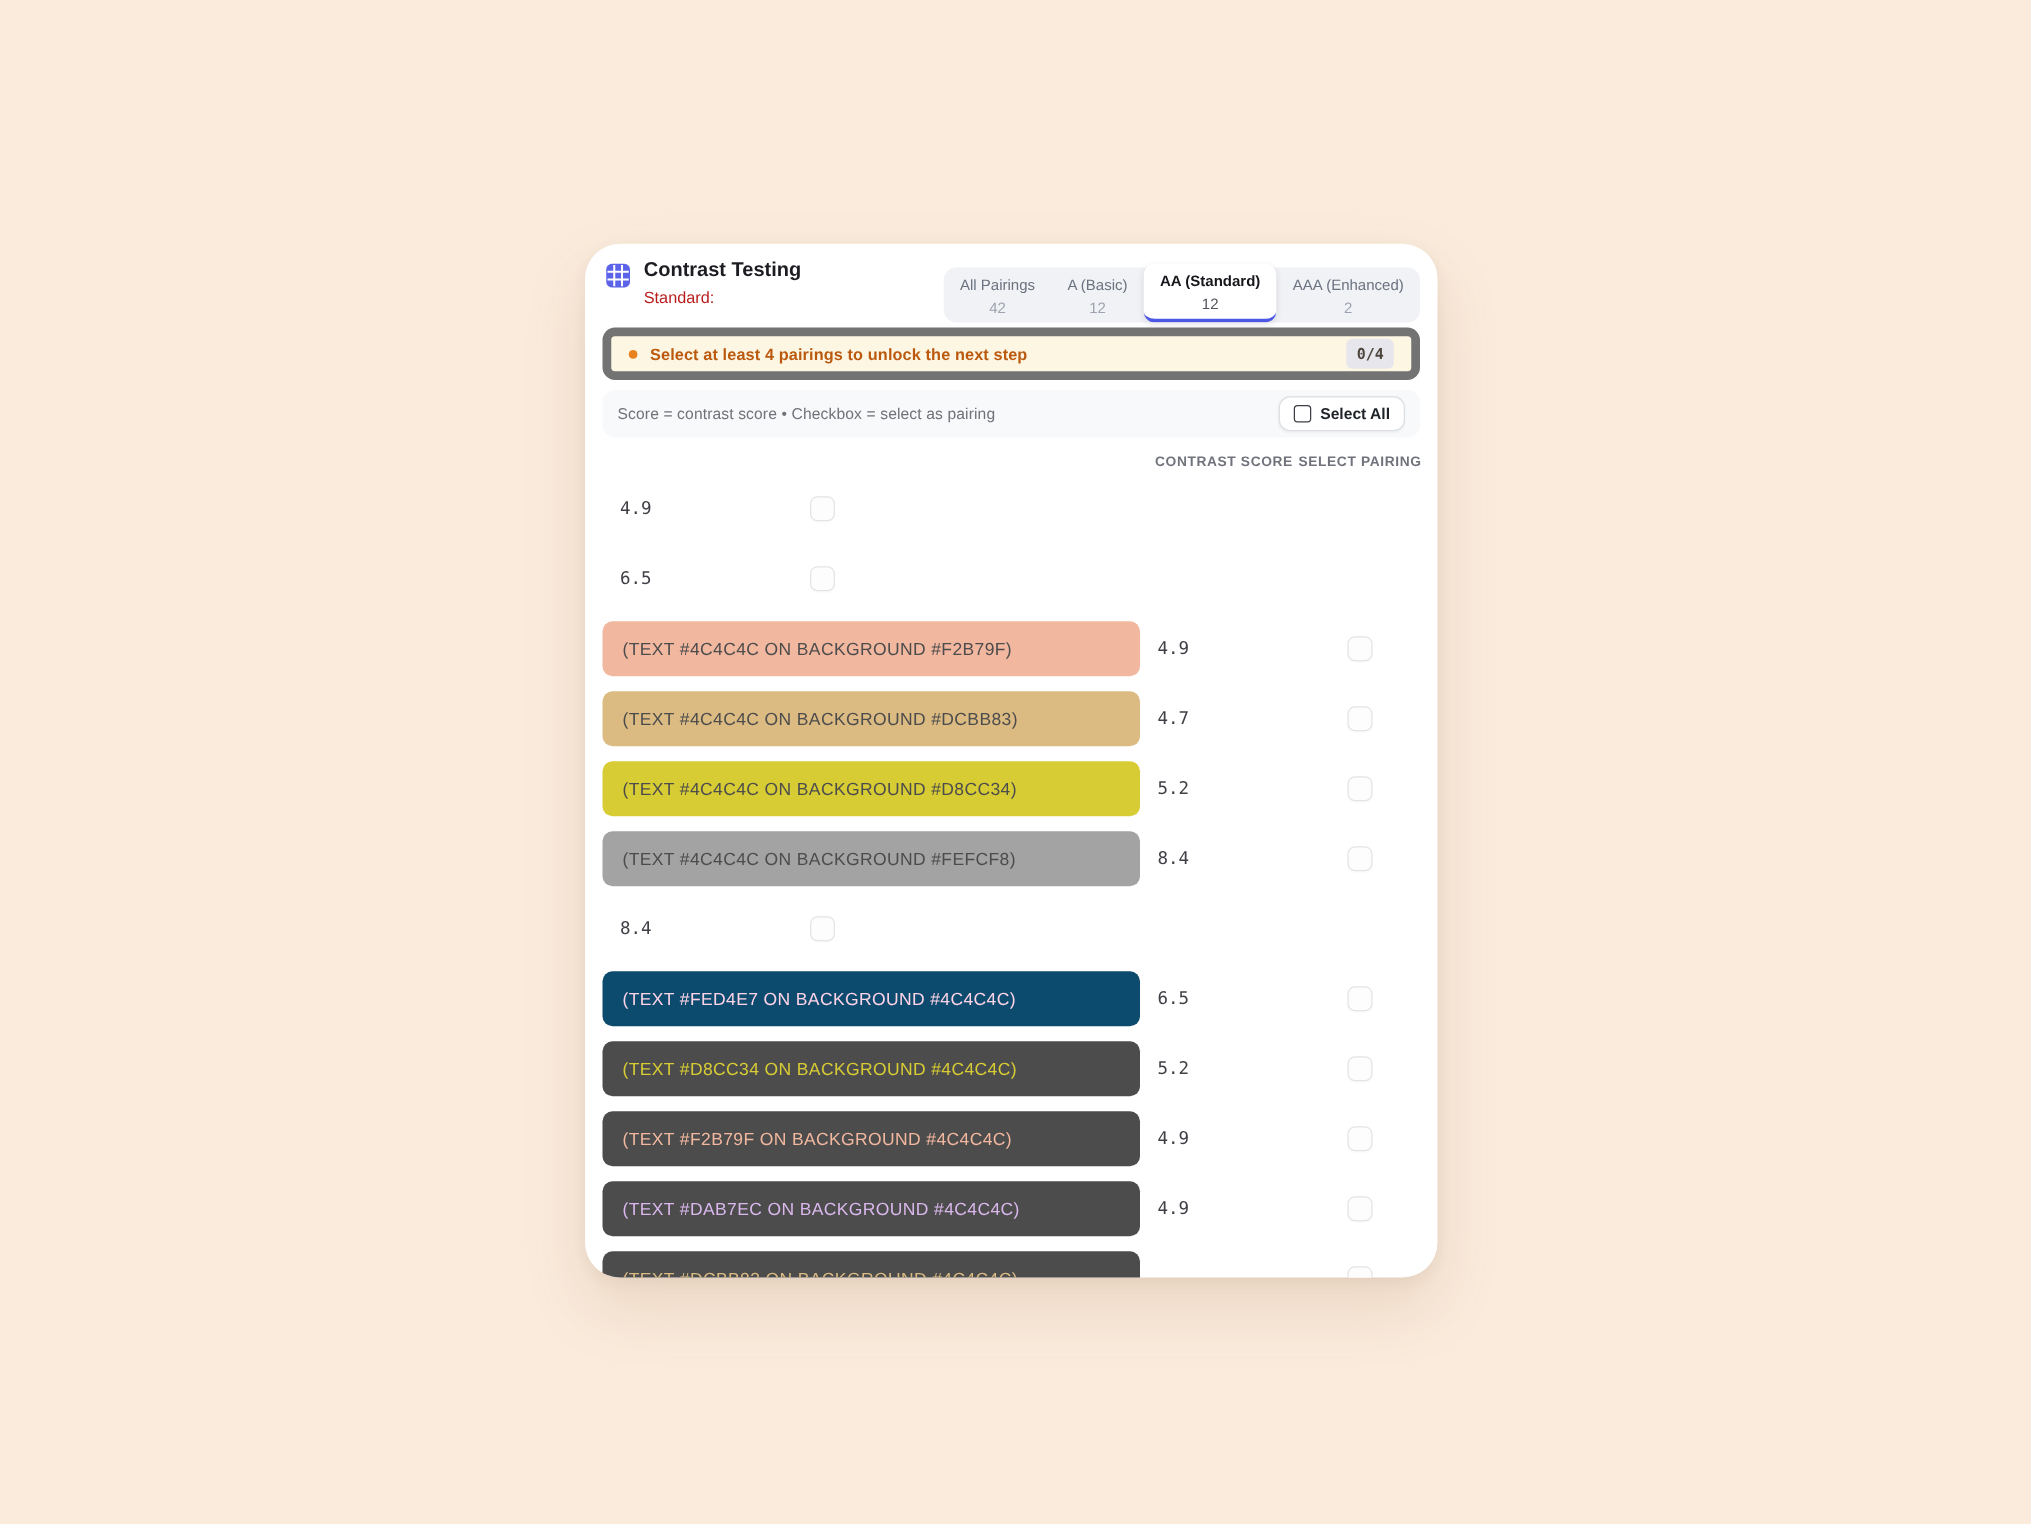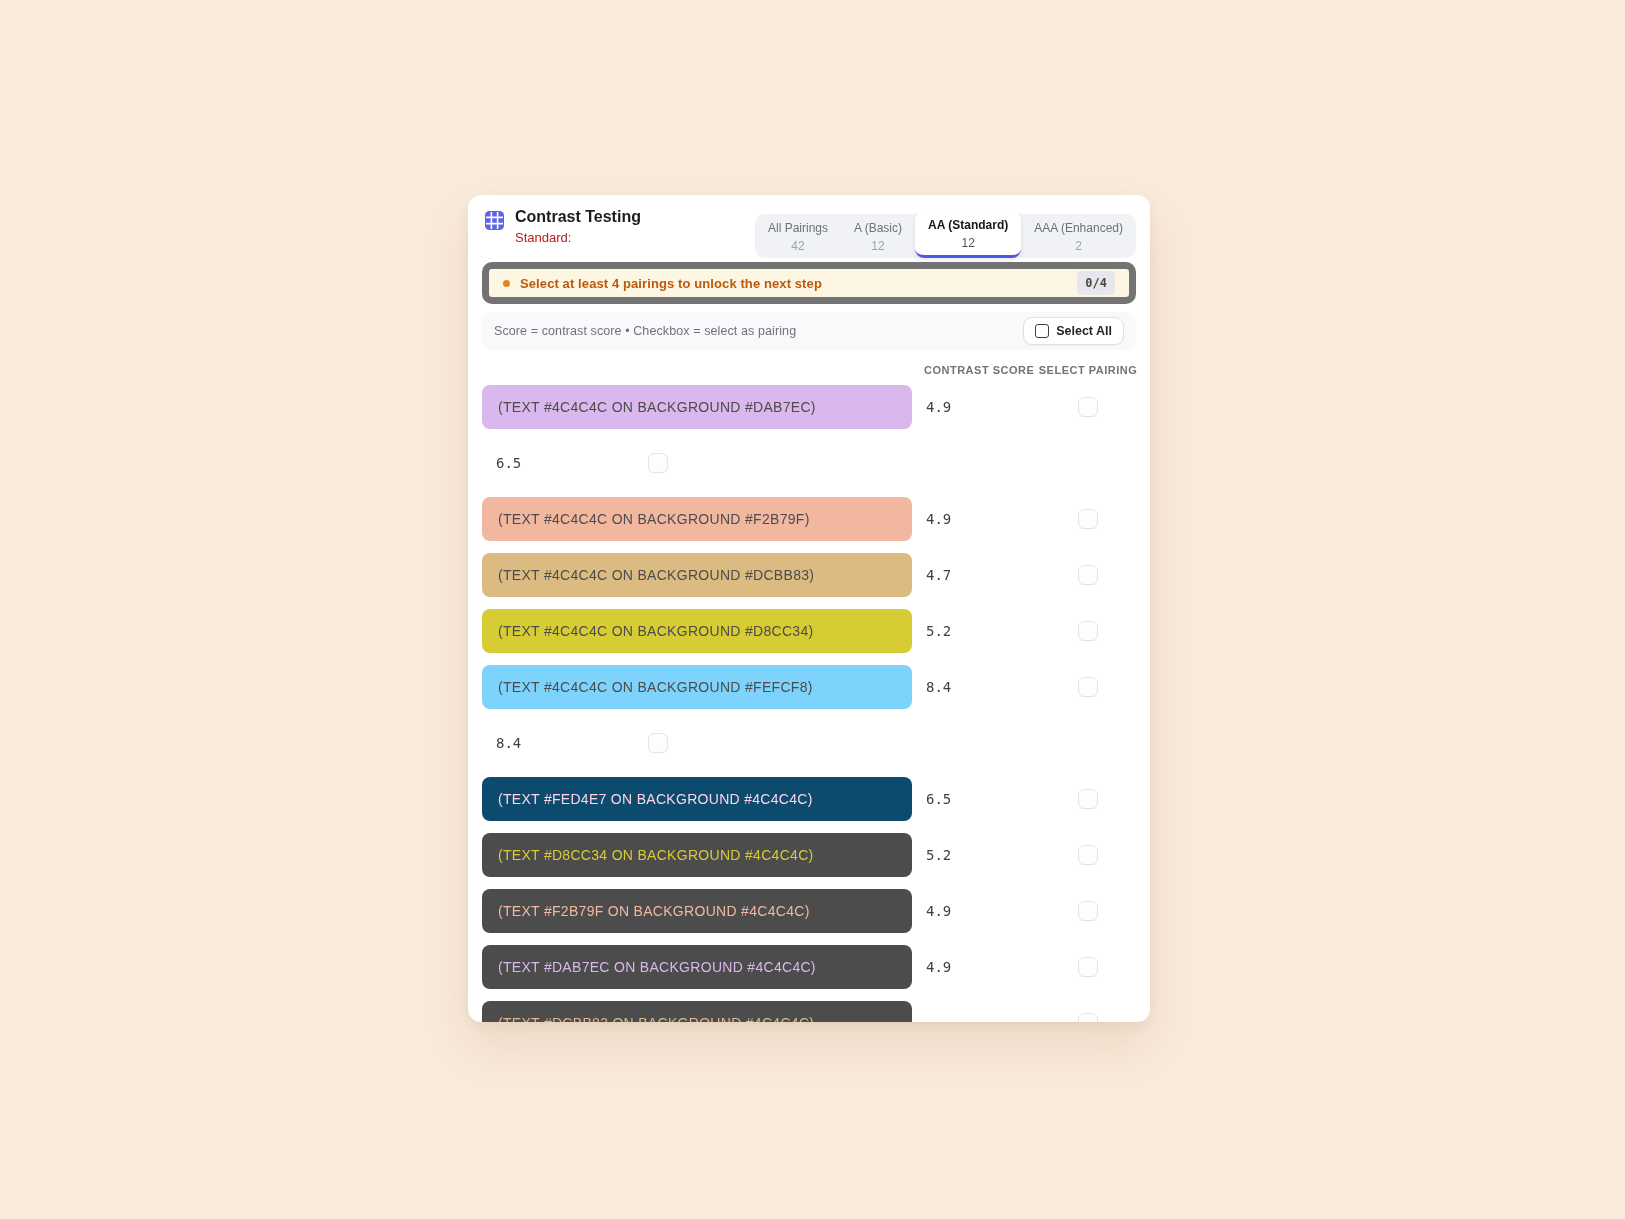--- a/index.html
+++ b/index.html
@@ -8,21 +8,21 @@
     background:#FAEBDC;
     font-family:"Liberation Sans", sans-serif;
     position:relative;
     overflow:hidden;
     -webkit-font-smoothing:antialiased;
   }
   .stage{position:relative;width:1625px;height:1219px;}
 
   .card{
     position:absolute;left:468px;top:195px;width:682px;height:827px;
-    background:#FFFFFF;border-radius:13px;overflow:hidden;
+    background:#FFFFFF;border-radius:28px;overflow:hidden;
     box-shadow:0 24px 50px rgba(160,115,70,.16),0 4px 12px rgba(0,0,0,.05);
   }
   .card-inner{padding:0 14px;}
 
   
   .header{display:flex;justify-content:space-between;align-items:flex-start;
     padding-top:12px;height:43px;}
   .header-left{display:flex;gap:10px;align-items:flex-start;padding-left:2px;}
   .app-icon{width:21px;height:21px;margin-top:3px;flex:0 0 auto;}
   .titles{display:flex;flex-direction:column;}
@@ -157,23 +157,20 @@
       </div>
 
       <div class="colheads">
         <div class="spacer"></div>
         <div class="col-score colhead">CONTRAST SCORE</div>
         <div class="col-select colhead">SELECT PAIRING</div>
       </div>
 
       <div class="rows" id="rows">
           <div class="row">
-    <div class="swatch" style="background: rgb(218, 183, 236);">
-      <span class="swatch-label" style="color: rgb(76, 76, 76);">(TEXT #4C4C4C ON BACKGROUND #DAB7EC)</span>
-    </div>
     <div class="col-score">
       <span class="score">4.9</span>
     </div>
     <div class="col-select">
       <span class="checkbox"></span>
     </div>
   </div>
           <div class="row">
     <div class="col-score">
       <span class="score">6.5</span>
@@ -209,21 +206,21 @@
       <span class="swatch-label" style="color: rgb(76, 76, 76);">(TEXT #4C4C4C ON BACKGROUND #D8CC34)</span>
     </div>
     <div class="col-score">
       <span class="score">5.2</span>
     </div>
     <div class="col-select">
       <span class="checkbox"></span>
     </div>
   </div>
           <div class="row">
-    <div class="swatch" style="background: #7dd3fc; align-items: center;">
+    <div class="swatch" style="background: #a3a3a3; align-items: center;">
       <span class="swatch-label" style="color: rgb(76, 76, 76);">(TEXT #4C4C4C ON BACKGROUND #FEFCF8)</span>
     </div>
     <div class="col-score">
       <span class="score">8.4</span>
     </div>
     <div class="col-select">
       <span class="checkbox"></span>
     </div>
   </div>
           <div class="row">

